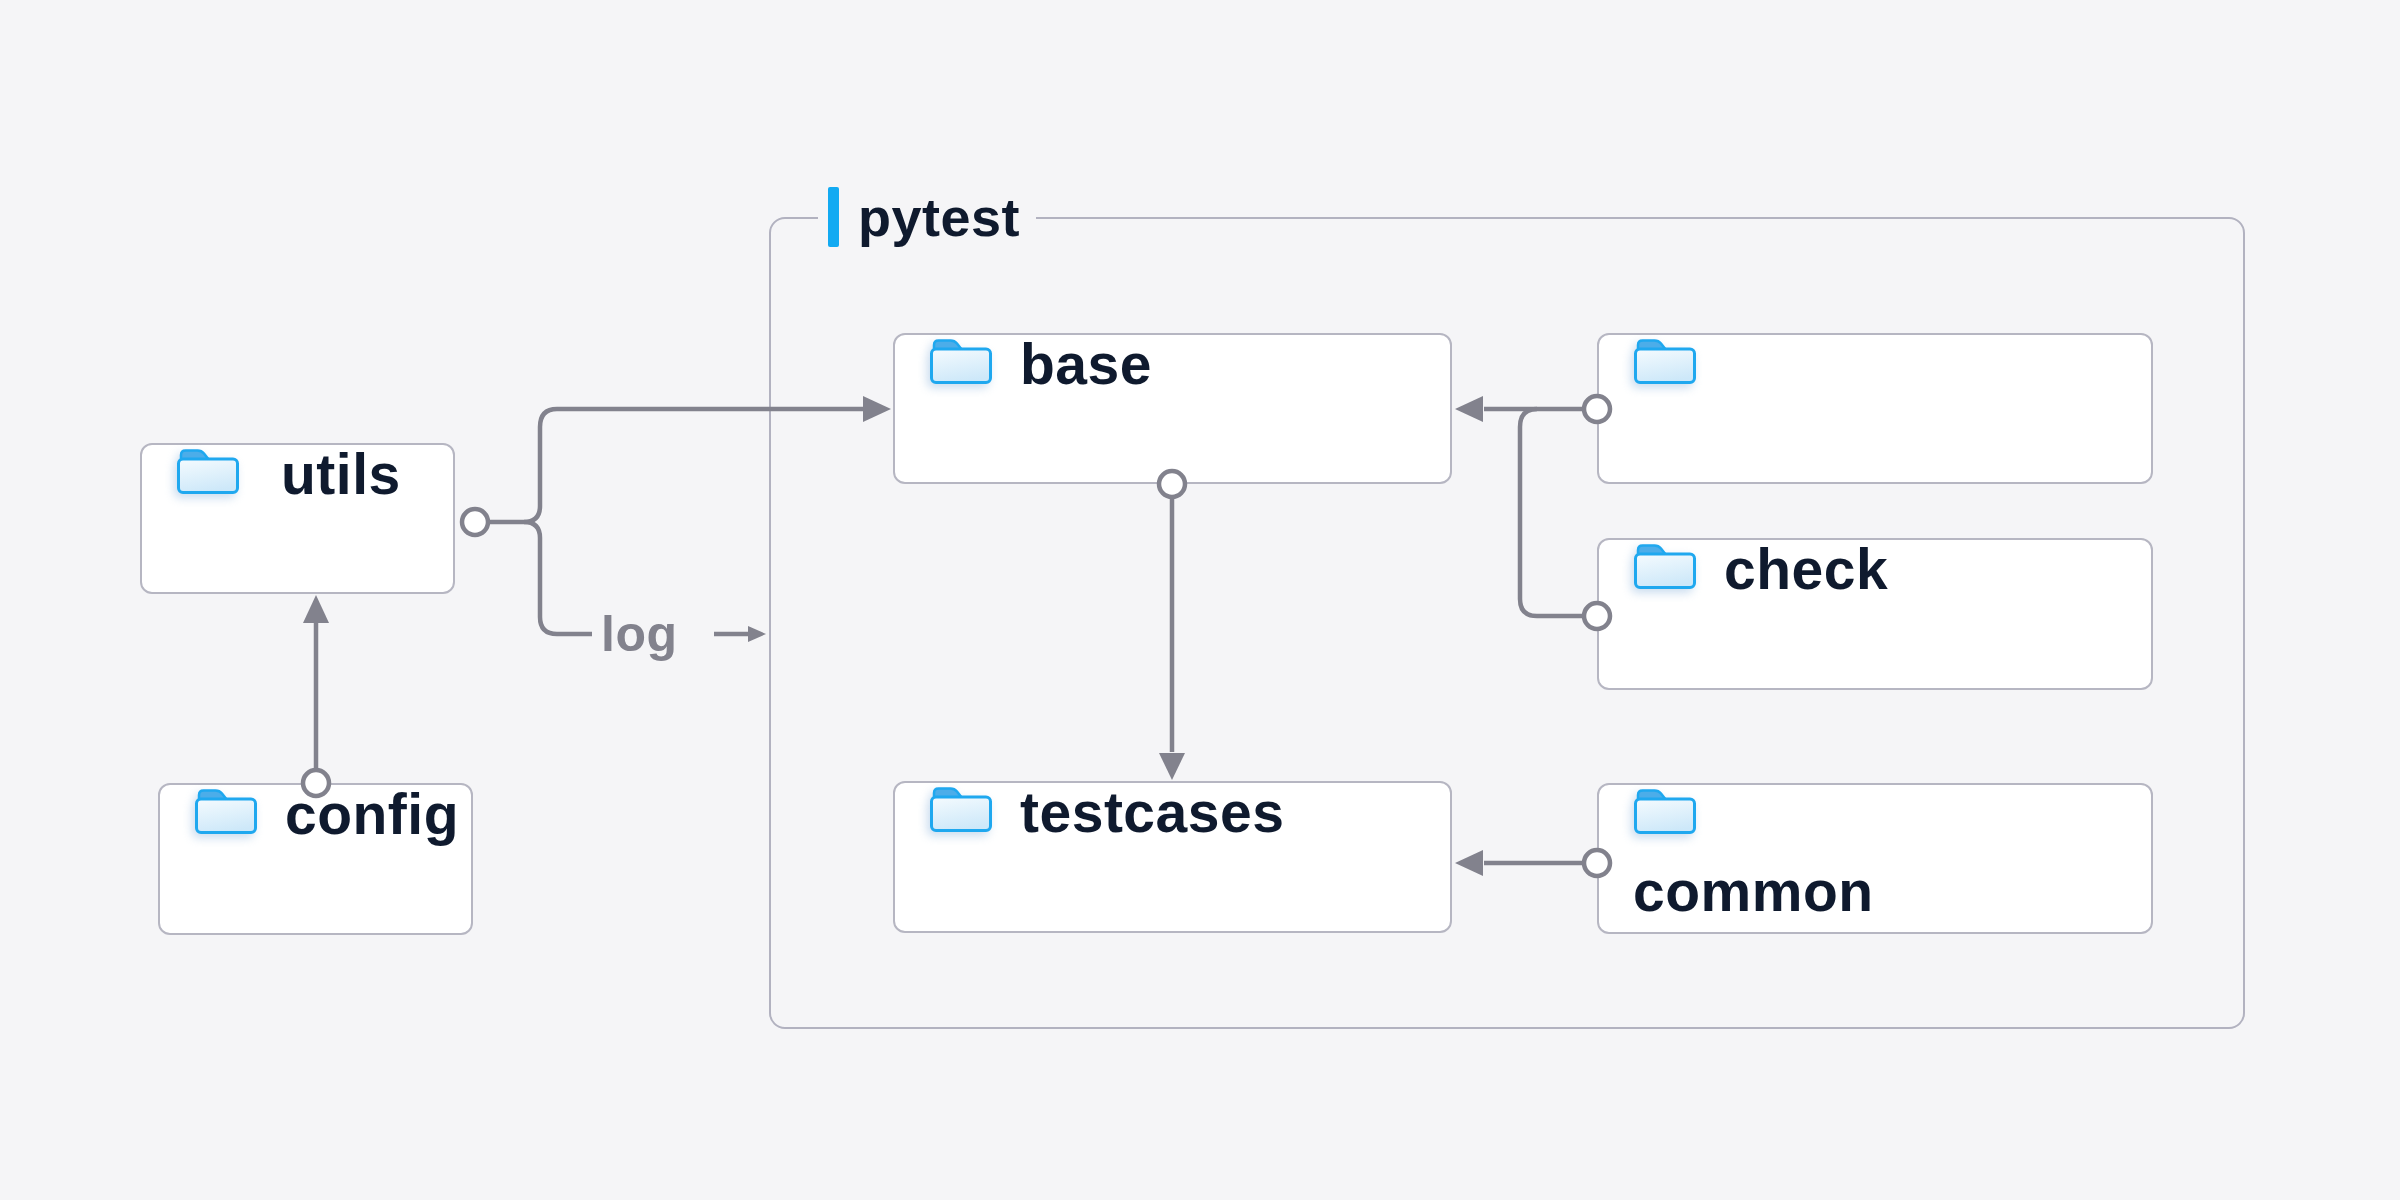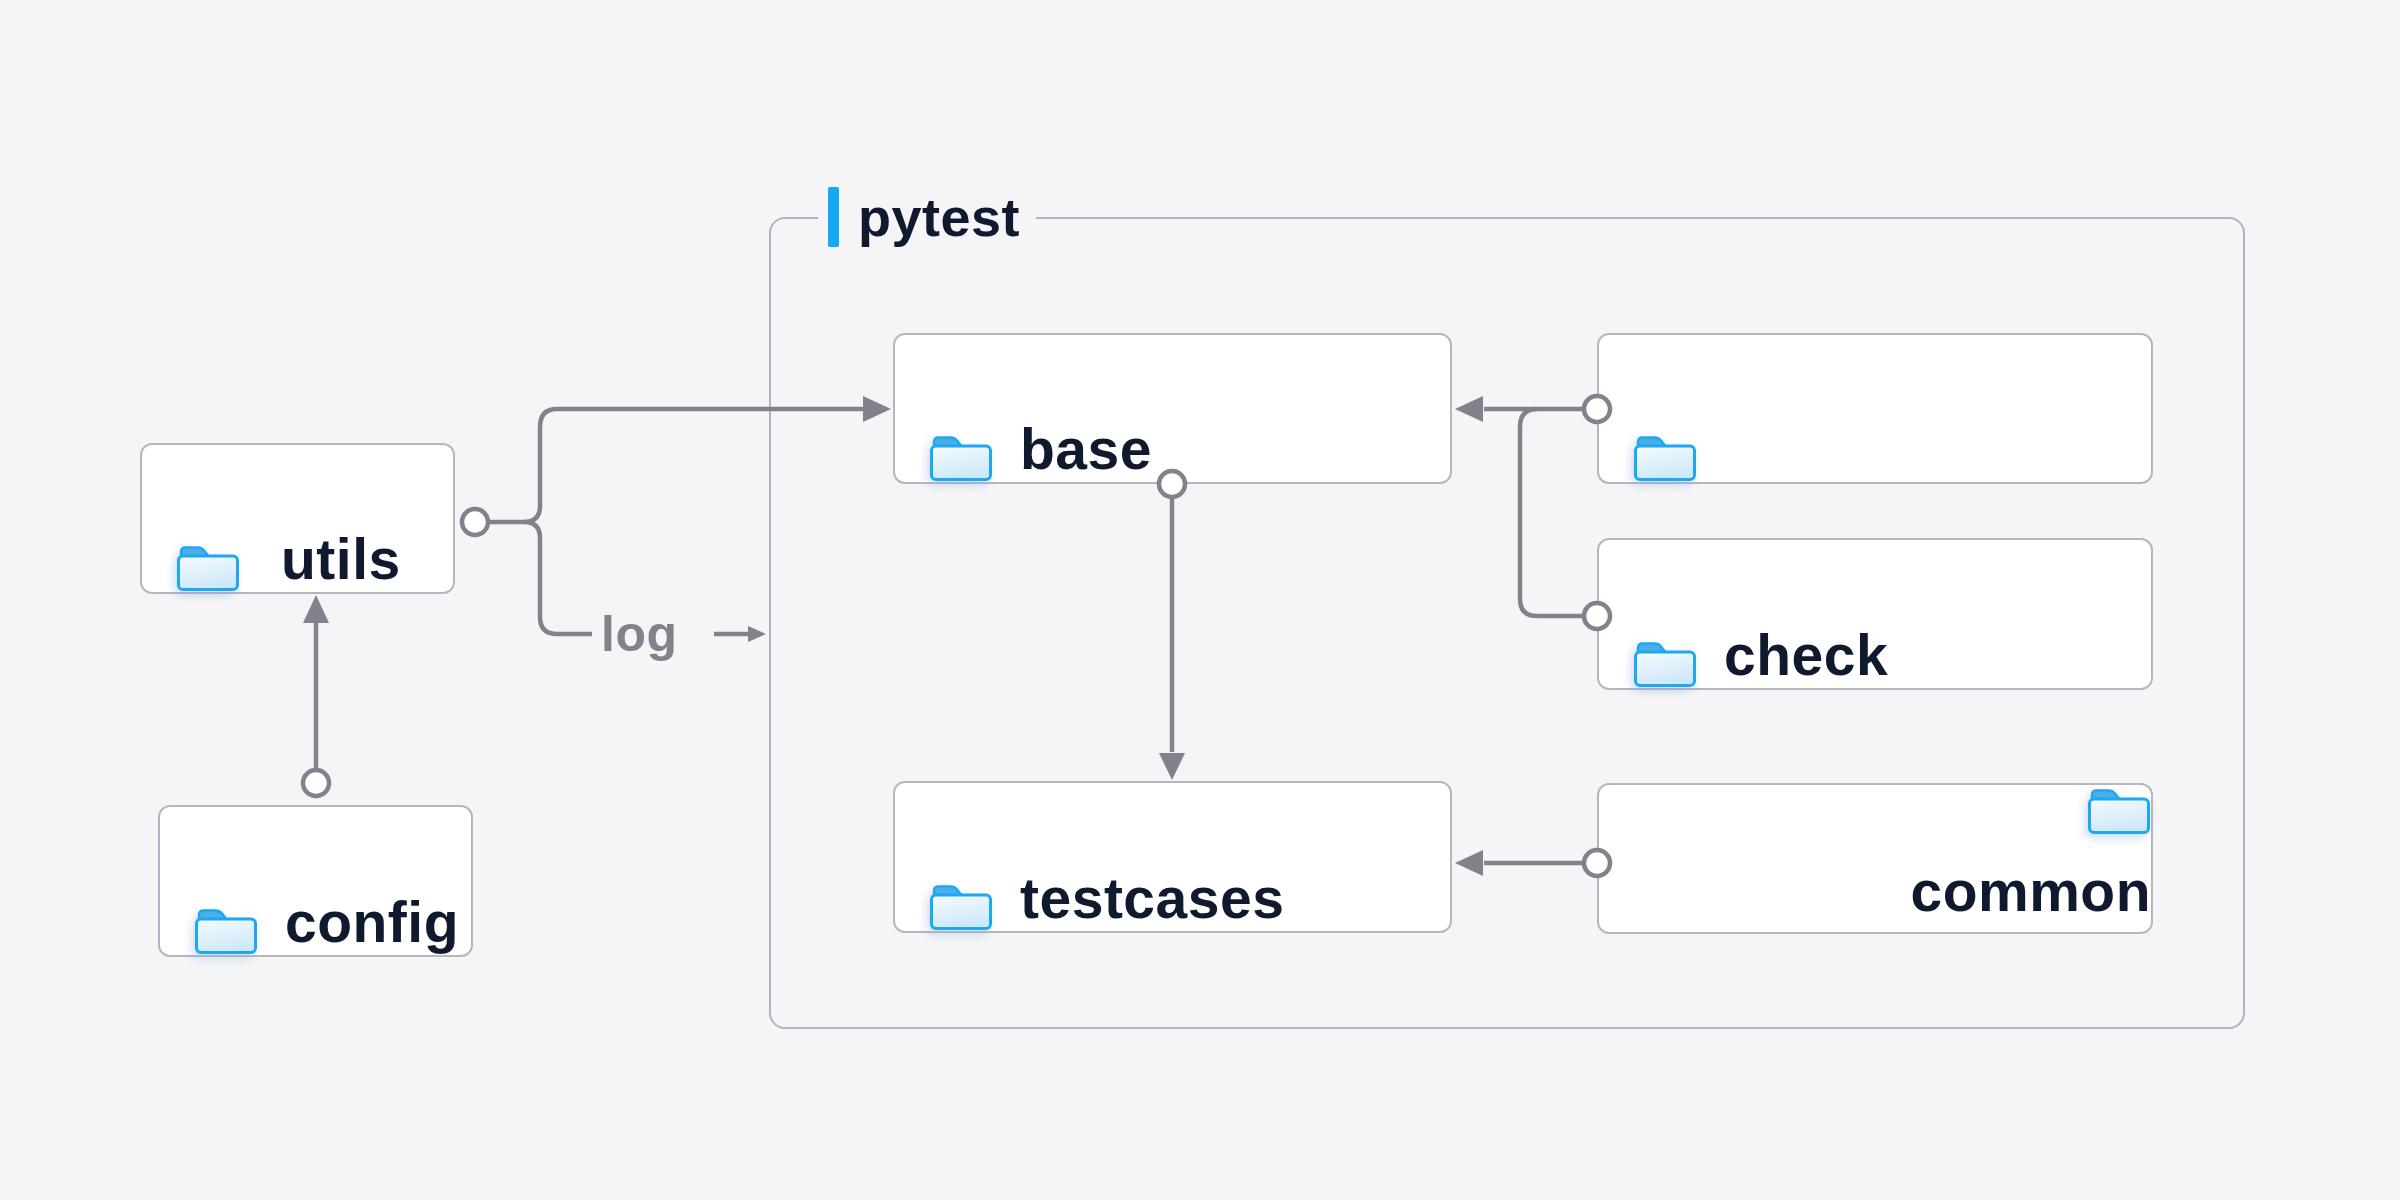--- a/index.html
+++ b/index.html
@@ -50,41 +50,41 @@
   }
 
   
   .node {
     position: absolute;
     background: #ffffff;
     border: 2px solid #b6b6c2;
     border-radius: 12px;
     box-sizing: border-box;
     display: flex;
-    align-items: flex-end;
+    align-items: flex-start;
     padding-left: 34px;
     gap: 27px;
     z-index: 2;
   }
   .node-label {
     font-size: 57px;
     font-weight: 700;
     letter-spacing: 0.5px;
     color: #0f1a2e;
     white-space: nowrap;
     margin-top: -4px;
   }
   .folder-icon {
     width: 64px; height: 50px;
     flex: 0 0 auto;
     filter: drop-shadow(-3px 4px 5px rgba(125, 170, 215, 0.40));
   }
 
   .node-utils     { left: 140px;  top: 443px; width: 315px; height: 151px; gap: 41px; }
-  .node-config    { left: 158px;  top: 783px; width: 315px; height: 152px; margin-top: 22px; }
+  .node-config    { left: 158px;  top: 783px; width: 315px; height: 152px; }
   .node-base      { left: 893px;  top: 333px; width: 559px; height: 151px; }
   .node-pymilvus  { left: 1597px; top: 333px; width: 556px; height: 151px; }
   .node-check     { left: 1597px; top: 538px; width: 556px; height: 152px; }
   .node-testcases { left: 893px;  top: 781px; width: 559px; height: 152px; }
   .node-common    { left: 1597px; top: 783px; width: 556px; height: 151px; flex-direction: column; }
 
   
   #edges {
     position: absolute;
     left: 0; top: 0;

